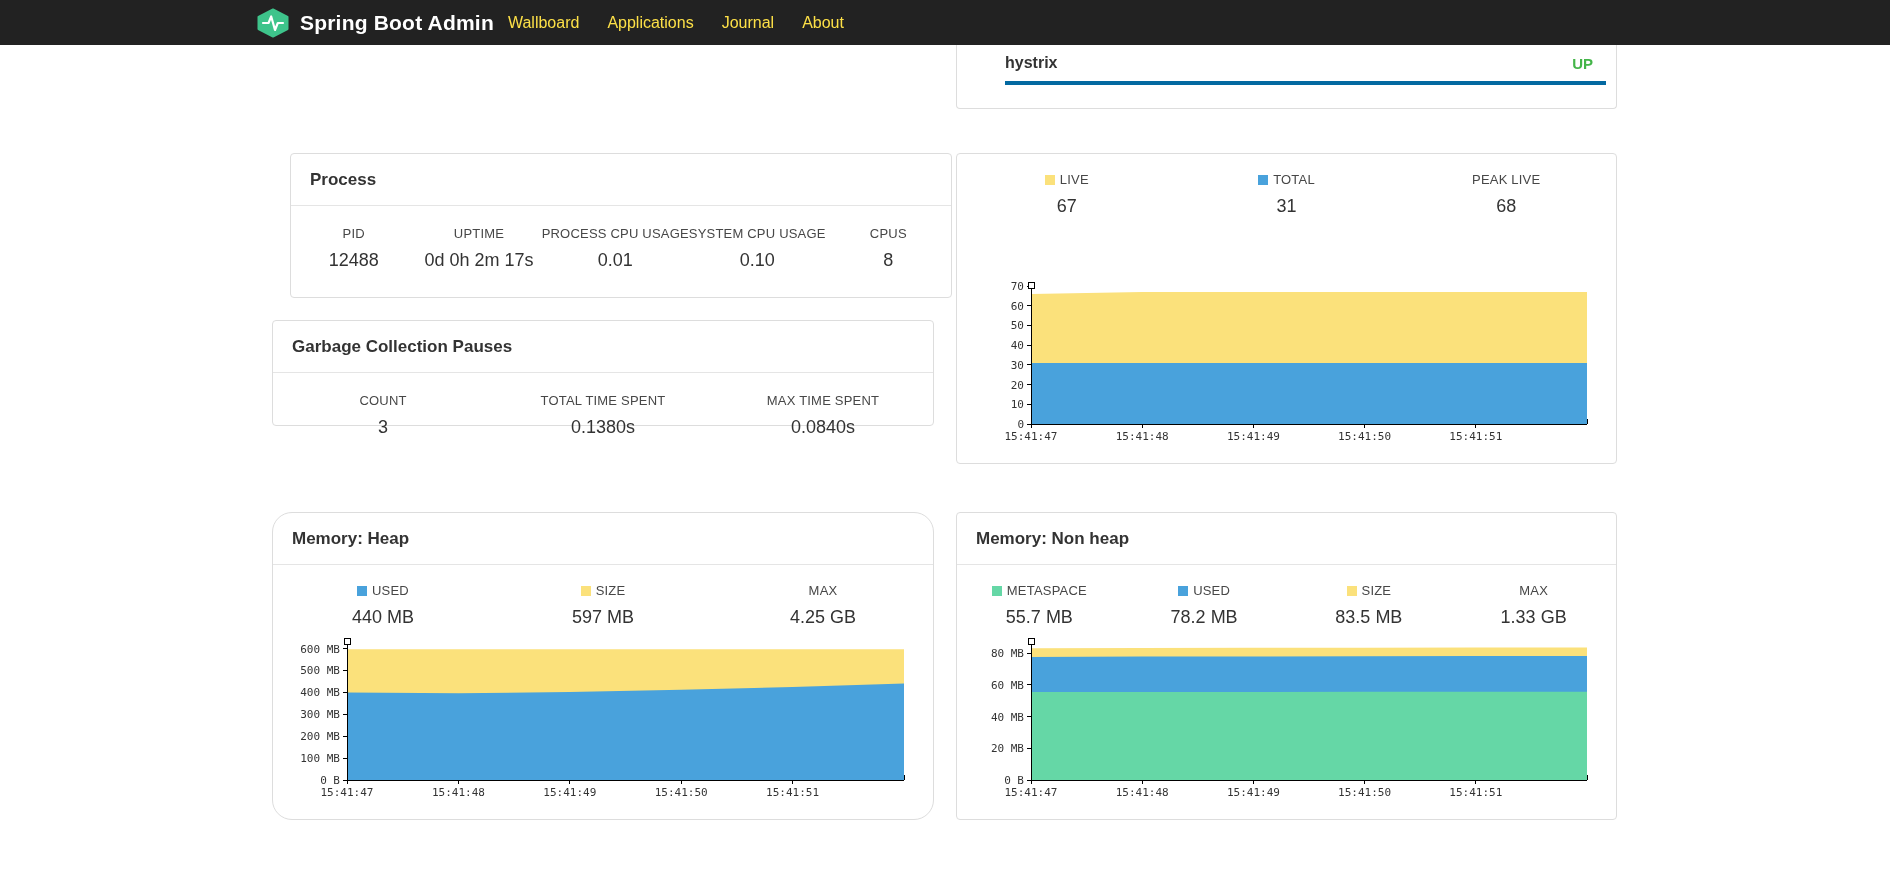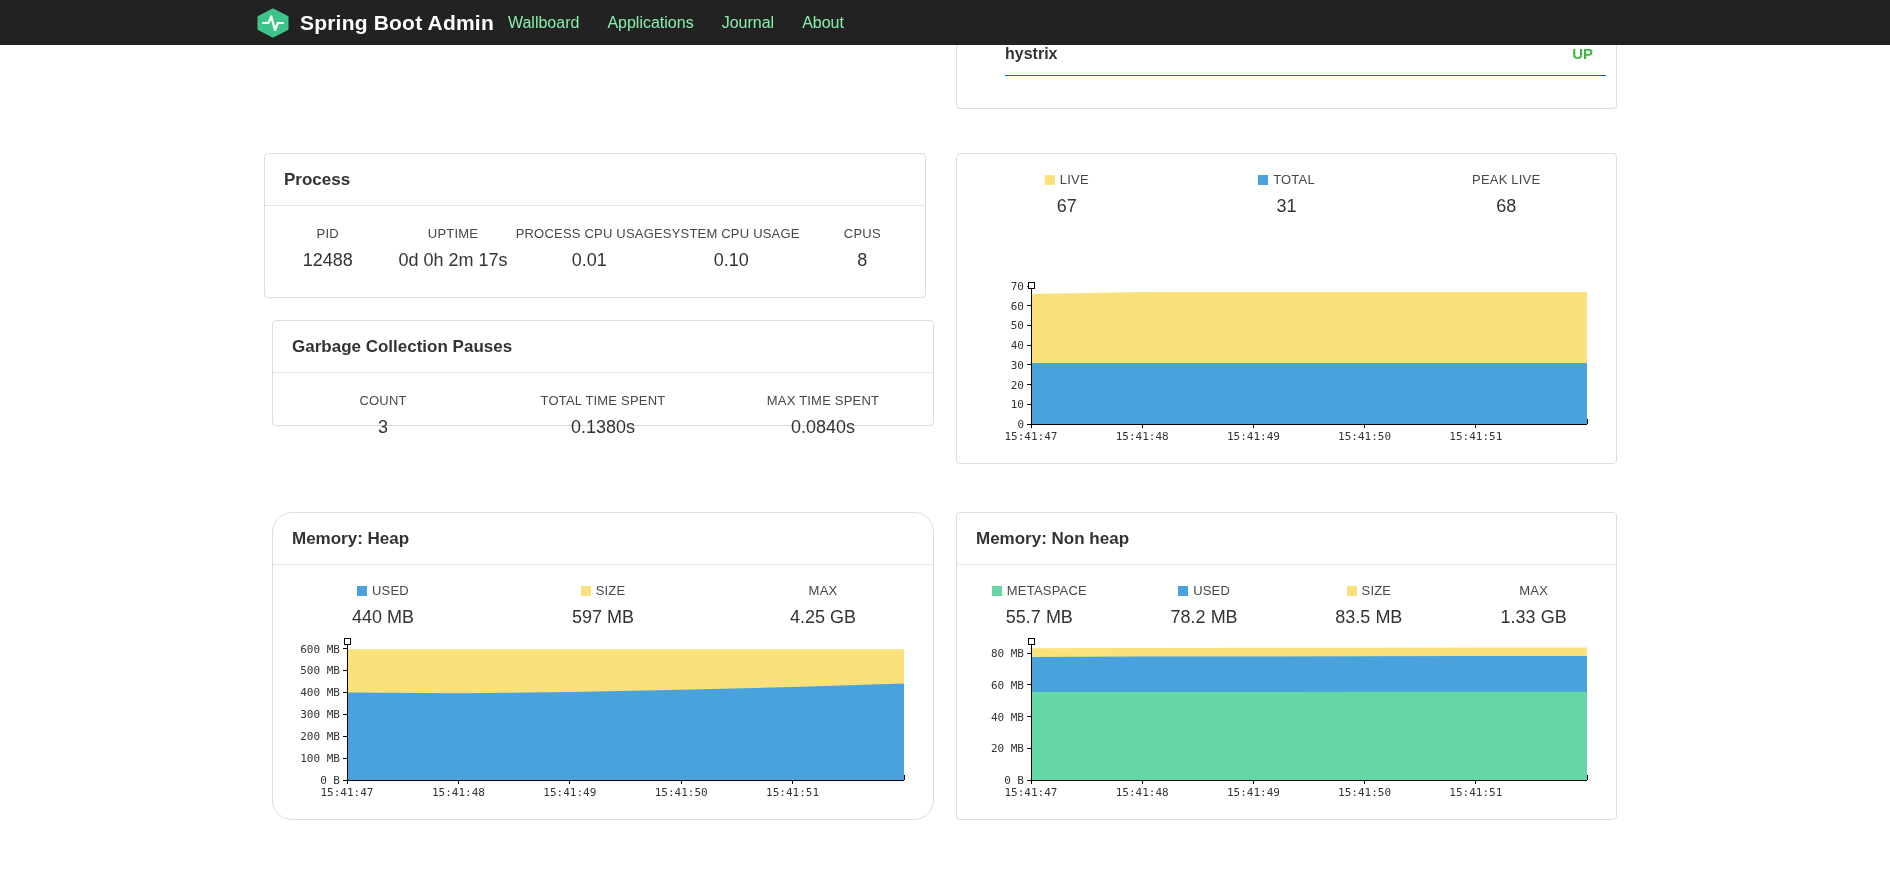--- a/index.html
+++ b/index.html
@@ -7,33 +7,33 @@
   body { font-family: "Liberation Sans", sans-serif; color: #333; }
   .page { position: relative; width: 1890px; height: 892px; background: #fff; overflow: hidden; }
 
   
   .navbar { position: absolute; top: 0; left: 0; width: 100%; height: 45px; background: #222; }
   .nav-inner { width: 1378px; margin: 0 auto; height: 45px; display: flex; justify-content: flex-start; align-items: center; }
   .brand { display: flex; align-items: center; text-decoration: none; cursor: pointer; }
   .brand-icon { display: inline-flex; margin-right: 10px; }
   .brand-text { color: #fff; font-size: 21px; font-weight: bold; letter-spacing: 0.2px; }
   .nav-links { display: flex; margin-right: 15px; }
-  .nav-links a { color: #86efac; font-size: 16px; text-decoration: none; padding: 0 14px; line-height: 45px; cursor: pointer; }
+  .nav-links a { color: #fde047; font-size: 16px; text-decoration: none; padding: 0 14px; line-height: 45px; cursor: pointer; }
 
   
   .panel { position: absolute; background: #fff; border: 1px solid #ddd; border-radius: 4px; }
   .panel-heading { height: 52px; display: flex; align-items: center; padding: 0 19px; border-bottom: 1px solid #e5e5e5; }
   .panel-heading h3 { font-size: 17px; font-weight: bold; color: #333; }
 
   .hystrix-panel { left: 956px; top: 45px; width: 661px; height: 64px; border-top: none; border-radius: 0 0 4px 4px; }
-  .app-row { height: 31px; margin: 0 10px 0 48px; border-bottom: 1px solid #0369a1; display: flex; justify-content: space-between; }
+  .app-row { height: 40px; margin: 0 10px 0 48px; border-bottom: 4px solid #0369a1; display: flex; align-items: center; justify-content: space-between; }
   .app-name { font-size: 16px; font-weight: 600; color: #333; text-decoration: none; cursor: pointer; }
   .app-status { font-size: 15px; font-weight: bold; margin-right: 13px; }
 
-  .process-panel { left: 264px; top: 153px; width: 662px; height: 145px; }
+  .process-panel { left: 290px; top: 153px; width: 662px; height: 145px; }
   .gc-panel      { left: 272px; top: 320px; width: 662px; height: 106px; }
   .threads-panel { left: 956px; top: 153px; width: 661px; height: 311px; }
   .heap-panel    { left: 272px; top: 512px; width: 662px; height: 308px; border-radius: 20px; }
   .nonheap-panel { left: 956px; top: 512px; width: 661px; height: 308px; }
 
   .stats { display: flex; padding-top: 20px; }
   .stat { flex: 1; text-align: center; }
   .stat-label { font-size: 13px; color: #474747; letter-spacing: 0.2px; white-space: nowrap; }
   .stat-value { font-size: 18px; color: #333; margin-top: 9px; white-space: nowrap; }
   .legend { display: flex; margin-top: 18px; }

